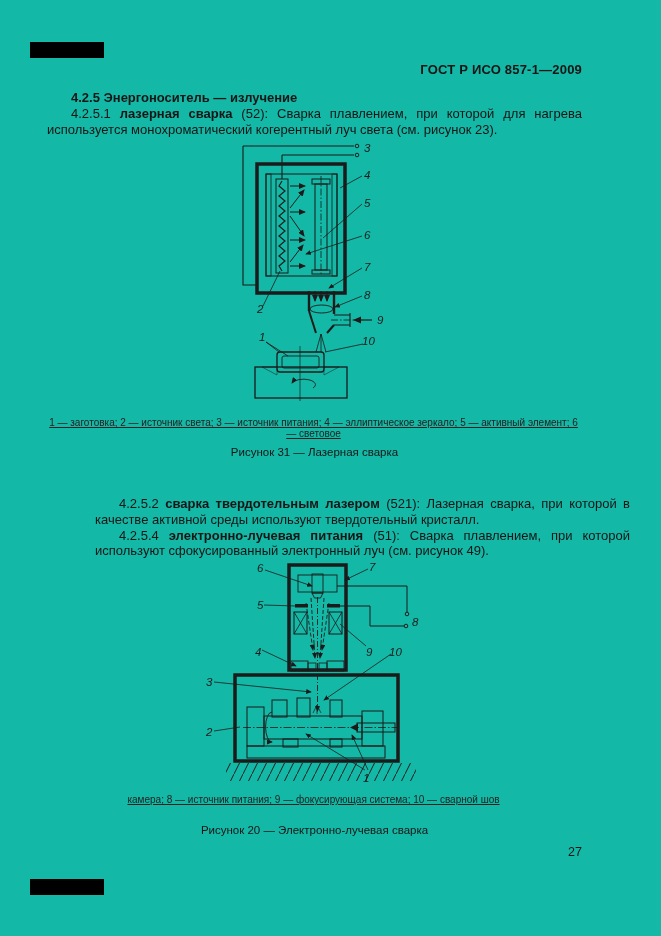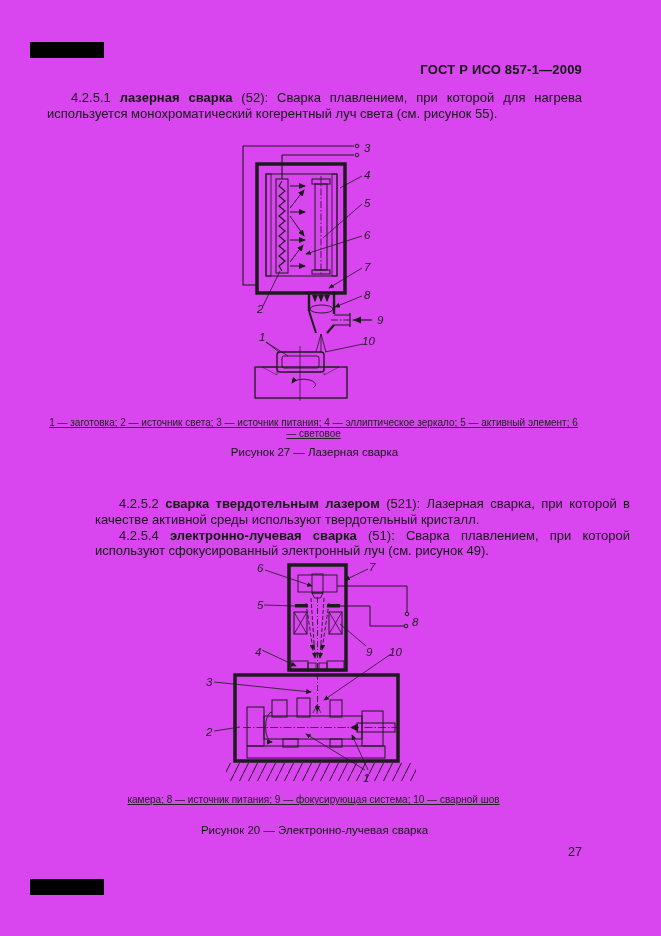--- a/index.html
+++ b/index.html
@@ -1,18 +1,18 @@
 <!DOCTYPE html>
 <html><head>
 <meta charset="utf-8">
 <style>
   html,body{margin:0;padding:0;background:#888;}
   .page{
     position:relative;width:661px;height:936px;margin:0 auto;
-    background:#d946ef;overflow:hidden;
+    background:#14b8a6;overflow:hidden;
     font-family:"Liberation Sans",sans-serif;color:#151515;
   }
   .print-mark{position:absolute;left:30px;width:74px;height:16px;background:#000;}
   .mark-top{top:42px;}
   .mark-bottom{top:879px;}
   .doc-header{
     position:absolute;top:62px;right:79px;
     font-size:13px;font-weight:bold;letter-spacing:.2px;
   }
   .textcol{position:absolute;left:47px;width:535px;}
@@ -45,21 +45,22 @@
 <body>
 
 <div class="page">
 
   <div class="print-mark mark-top"></div>
   <div class="print-mark mark-bottom"></div>
 
   <div class="doc-header">ГОСТ Р ИСО 857-1—2009</div>
 
   <div class="textcol block1">
-    <p class="para"><span>4.2.5.1</span> <span class="term">лазерная сварка</span> <span>(52):</span> <span>Сварка плавлением, при которой для нагрева используется монохроматический когерентный луч света (см. рисунок 55).</span></p>
+    <p class="sec-title">4.2.5  Энергоноситель — излучение</p>
+    <p class="para"><span>4.2.5.1</span> <span class="term">лазерная сварка</span> <span>(52):</span> <span>Сварка плавлением, при которой для нагрева используется монохроматический когерентный луч света (см. рисунок 23).</span></p>
   </div>
 
   <svg style="left:225px;top:138px" width="185" height="275" viewBox="225 138 185 275">
     <defs>
       <marker id="f48-ah" markerWidth="7" markerHeight="6" refX="6" refY="3" orient="auto">
         <path d="M0,0 L7,3 L0,6 z" fill="#1b1b1b"></path>
       </marker>
       <pattern id="f48-xh" width="5" height="5" patternUnits="userSpaceOnUse">
         <path d="M0,0 L5,5 M5,0 L0,5" stroke="#333" stroke-width="0.7"></path>
       </pattern>
@@ -157,25 +158,25 @@
     <text class="callout" x="364" y="299">8</text>
     <text class="callout" x="377" y="324">9</text>
     <text class="callout" x="362" y="345">10</text>
     <text class="callout" x="257" y="313">2</text>
     <text class="callout" x="259" y="341">1</text>
   </svg>
 
   <div class="legend legend48">
     <div>1 — заготовка; 2 — источник света; 3 — источник питания; 4 — эллиптическое зеркало; 5 — активный элемент; 6 — световое</div>
   </div>
-  <div class="fig-caption cap48">Рисунок 27 — Лазерная сварка</div>
+  <div class="fig-caption cap48">Рисунок 31 — Лазерная сварка</div>
 
   <div class="textcol block2">
     <p class="para"><span>4.2.5.2</span> <span class="term">сварка твердотельным лазером</span> <span>(521):</span> <span>Лазерная сварка, при которой в качестве активной среды используют твердотельный кристалл.</span></p>
-    <p class="para"><span>4.2.5.4</span> <span class="term">электронно-лучевая сварка</span> <span>(51):</span> <span>Сварка плавлением, при которой используют сфокусированный электронный луч (см. рисунок 49).</span></p>
+    <p class="para"><span>4.2.5.4</span> <span class="term">электронно-лучевая питания</span> <span>(51):</span> <span>Сварка плавлением, при которой используют сфокусированный электронный луч (см. рисунок 49).</span></p>
   </div>
 
   <svg style="left:198px;top:556px" width="230" height="235" viewBox="198 556 230 235">
     <defs>
       <marker id="f49-ah" markerWidth="7" markerHeight="6" refX="6" refY="3" orient="auto">
         <path d="M0,0 L7,3 L0,6 z" fill="#1b1b1b"></path>
       </marker>
       <pattern id="f49-dh" width="4.5" height="4.5" patternUnits="userSpaceOnUse">
         <path d="M0,4.5 L4.5,0" stroke="#333" stroke-width="0.8"></path>
       </pattern>

